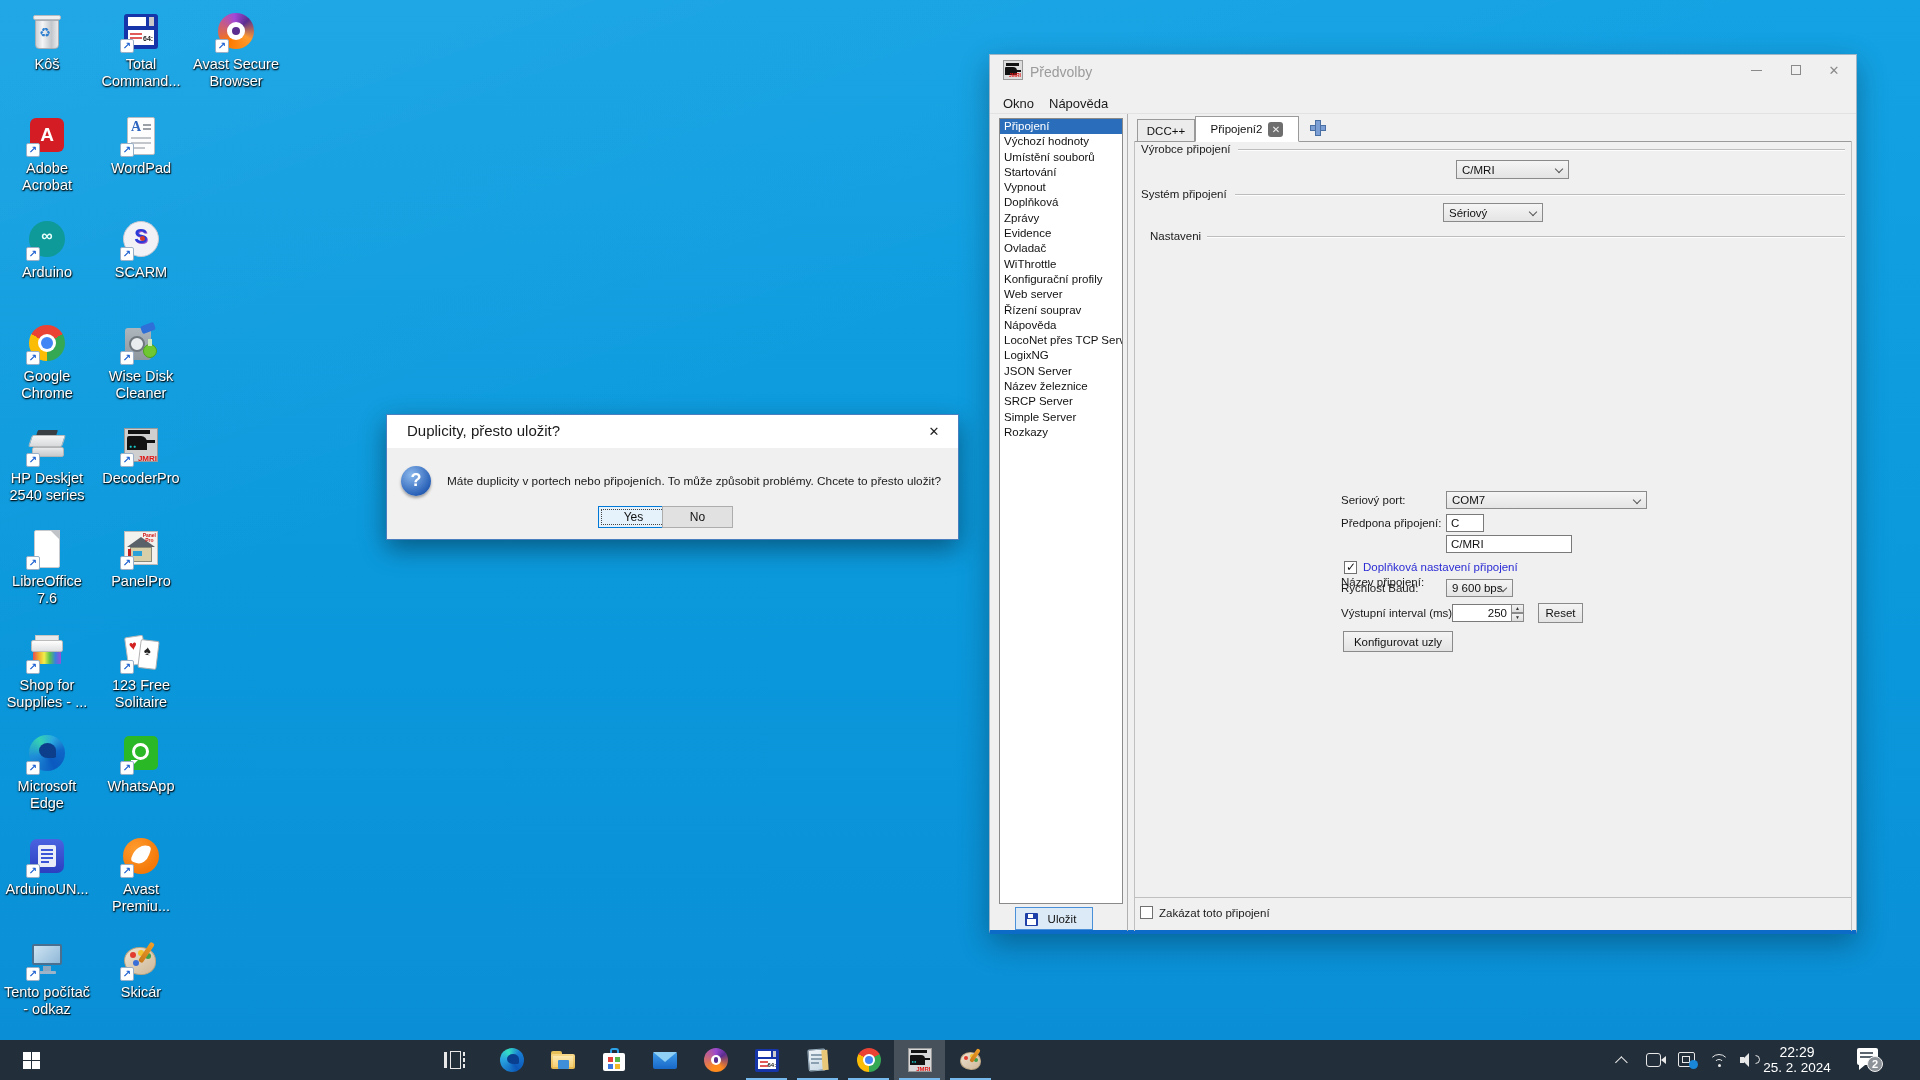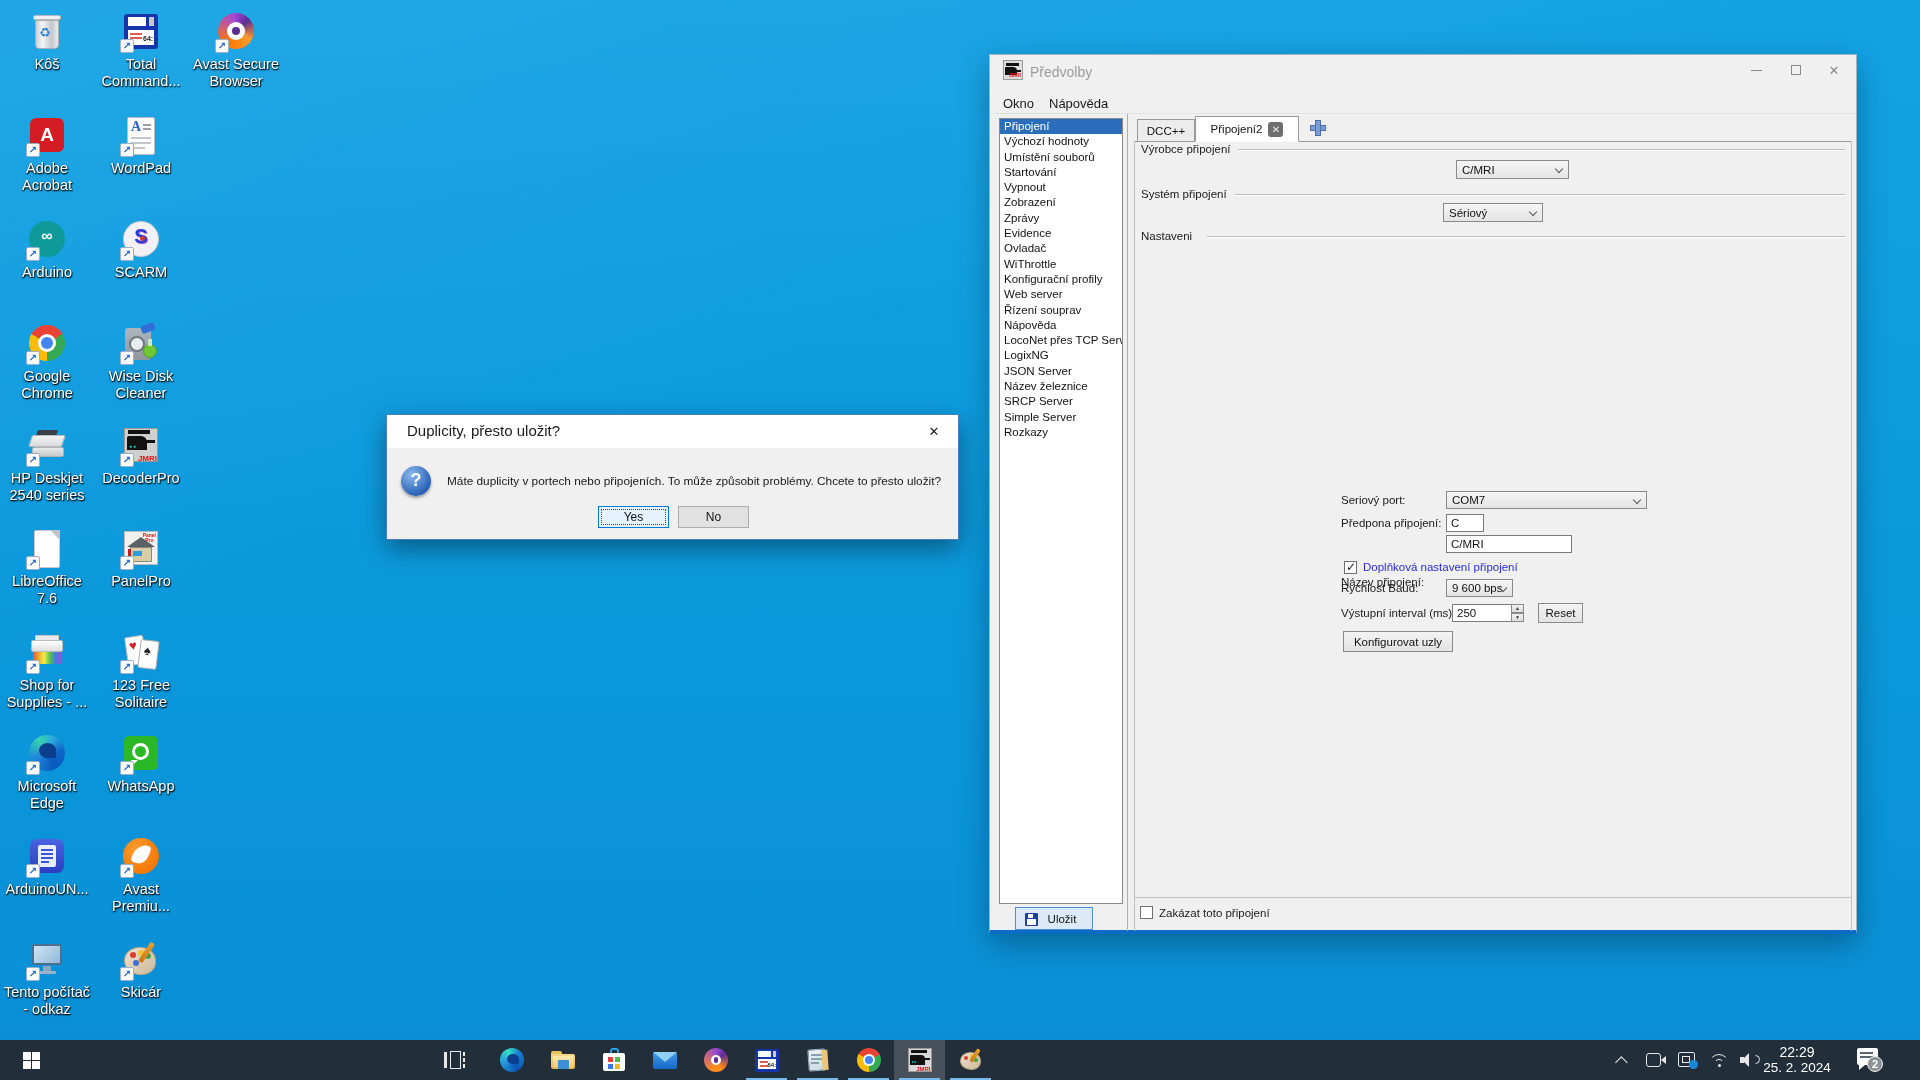--- a/index.html
+++ b/index.html
@@ -323,21 +323,21 @@
     <span class="menu-item" style="left:9px;">Okno</span>
     <span class="menu-item" style="left:55px;">Nápověda</span>
     <div class="hline" style="left:0;top:58px;width:866px;background:#e2e2e2;"></div>
 
     <div class="listbox" id="sidebar-list">
         <div class="side-item sel">Připojení</div>
         <div class="side-item">Výchozí hodnoty</div>
         <div class="side-item">Umístění souborů</div>
         <div class="side-item">Startování</div>
         <div class="side-item">Vypnout</div>
-        <div class="side-item">Zobrazení</div>
+        <div class="side-item">Doplňková</div>
         <div class="side-item">Zprávy</div>
         <div class="side-item">Evidence</div>
         <div class="side-item">Ovladač</div>
         <div class="side-item">WiThrottle</div>
         <div class="side-item">Konfigurační profily</div>
         <div class="side-item">Web server</div>
         <div class="side-item">Řízení souprav</div>
         <div class="side-item">Nápověda</div>
         <div class="side-item">LocoNet přes TCP Server</div>
         <div class="side-item">LogixNG</div>
@@ -380,21 +380,21 @@
         <span class="chev"></span>
     </div>
 
     <span class="grp-label" style="left:151px;top:133px;">Systém připojení</span>
     <div class="grp-line" style="left:245px;top:139px;width:610px;"></div>
     <div class="combo" style="left:453px;top:148px;width:100px;height:19px;">
       <span>Sériový</span>
         <span class="chev"></span>
     </div>
 
-    <span class="grp-label" style="left:151px;top:175px;">Nastaveni</span>
+    <span class="grp-label" style="left:160px;top:175px;">Nastaveni</span>
     <div class="grp-line" style="left:217px;top:181px;width:638px;"></div>
 
     <span class="flabel" style="left:351px;top:439px;">Seriový port:</span>
     <div class="combo" style="left:456px;top:436px;width:201px;height:18px;">
       <span>COM7</span>
         <span class="chev"></span>
     </div>
 
     <span class="flabel" style="left:351px;top:462px;">Předpona připojení:</span>
     <div class="tinput" style="left:456px;top:459px;width:38px;height:18px;">
@@ -409,21 +409,21 @@
     <span class="cb checked" style="left:354px;top:506px;"></span>
     <span class="flabel" style="left:373px;top:506px;color:#2b2bd5;">Doplňková nastavení připojení</span>
 
     <span class="flabel" style="left:351px;top:527px;">Rychlost Baud:</span>
     <div class="combo" style="left:456px;top:524px;width:67px;height:18px;">
       <span>9 600 bps</span>
         <span class="chev"></span>
     </div>
 
     <span class="flabel" style="left:351px;top:552px;">Výstupní interval (ms):</span>
-    <div class="tinput" style="left:462px;top:549px;width:60px;height:18px;">
+    <div class="tinput" style="left:462px;top:549px;width:60px;height:18px;justify-content:flex-end;">
         <span>250</span>
       </div>
     <div class="spinbtn" style="left:521px;top:549px;">▲</div>
     <div class="spinbtn" style="left:521px;top:558px;">▼</div>
     <div class="btn" style="position:absolute;left:548px;top:548px;width:45px;height:20px;">
         <span>Reset</span>
       </div>
 
     <div class="btn" style="position:absolute;left:353px;top:576px;width:110px;height:21px;">
         <span>Konfigurovat uzly</span>
@@ -437,21 +437,21 @@
   <div id="dupdlg">
     <div class="dtitlebar">
       <span class="dtitle">Duplicity, přesto uložit?</span>
       <span class="abs" style="right:10px;top:5px;width:28px;height:23px;text-align:center;font-size:13px;color:#222;line-height:23px;"><span>✕</span></span>
     </div>
     <div class="qicon">?</div>
     <div class="dmsg">Máte duplicity v portech nebo připojeních. To může způsobit problémy. Chcete to přesto uložit?</div>
     <div class="dbtn default" style="left:211px;">
         <span>Yes</span>
       </div>
-    <div class="dbtn" style="left:291px;">
+    <div class="dbtn" style="left:275px;">
         <span>No</span>
       </div>
   </div>
 
   <div id="taskbar">
     <div class="tb-btn" style="left:0;width:62px;">
       <span style="position:relative;width:17px;height:17px;display:block;">
         <span class="abs" style="left:0;top:0;width:8px;height:8px;background:#fff;"></span>
         <span class="abs" style="left:9px;top:0;width:8px;height:8px;background:#fff;"></span>
         <span class="abs" style="left:0;top:9px;width:8px;height:8px;background:#fff;"></span>

